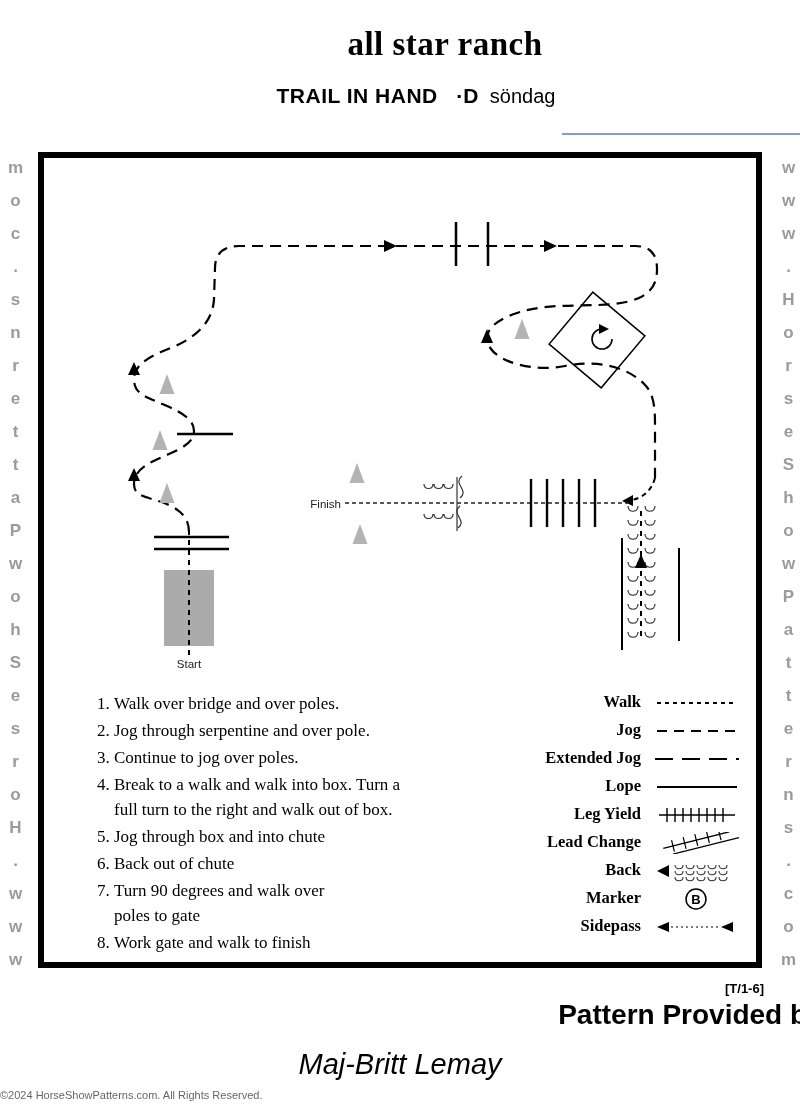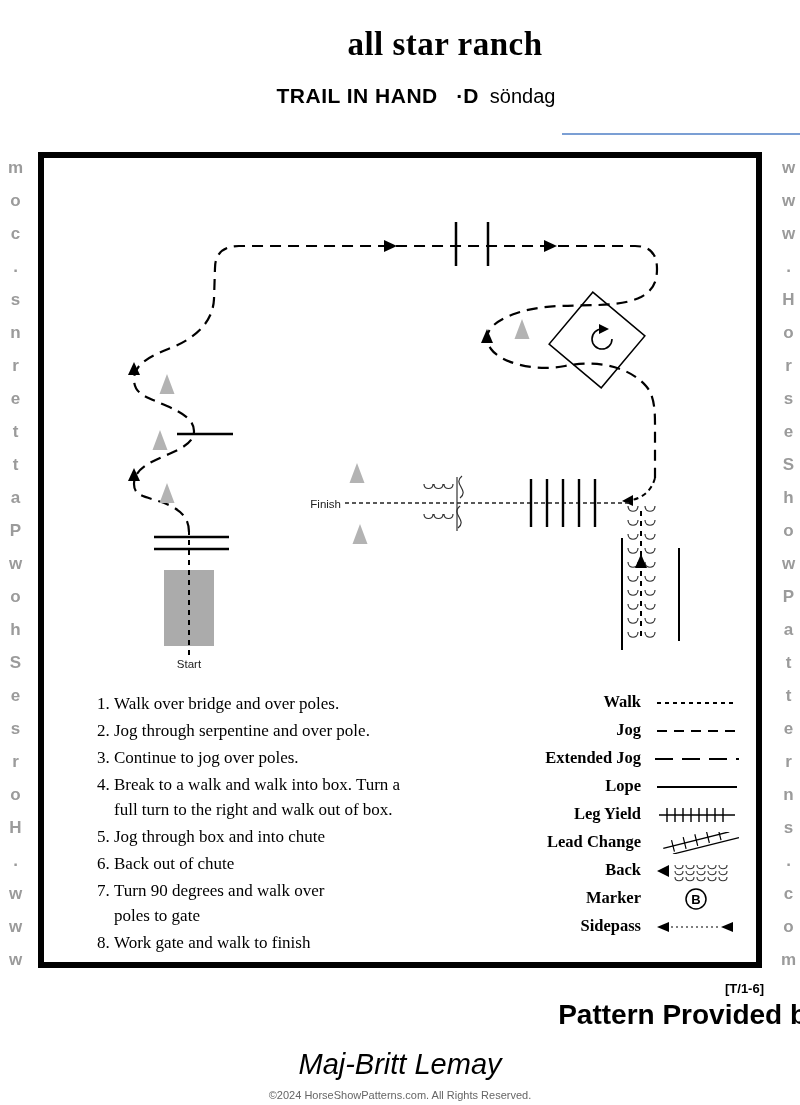--- a/index.html
+++ b/index.html
@@ -67,21 +67,21 @@
   }
   .provided-by {
     position:absolute; top:999px; left:0; width:100%; text-align:right;
     font-family:"Liberation Sans", sans-serif; font-weight:bold; font-size:28px;margin-left:32px;
   }
   .provider-name {
     position:absolute; top:1036px; left:0; width:100%; text-align:center;
     font-family:"Liberation Sans", sans-serif; font-style:italic; font-size:29px;margin-top:12px;
   }
   .copyright {
-    position:absolute; top:1089px; left:0; width:100%; text-align:center;
+    position:absolute; top:1089px; left:0; width:100%; text-align:left;
     font-family:"Liberation Sans", sans-serif; font-size:11px; color:#666;
   }
   svg text { font-family:"Liberation Sans", sans-serif; }
 </style>
 </head>
 <body>
 
 <div class="page">
 
   <div class="title">all star ranch</div>

